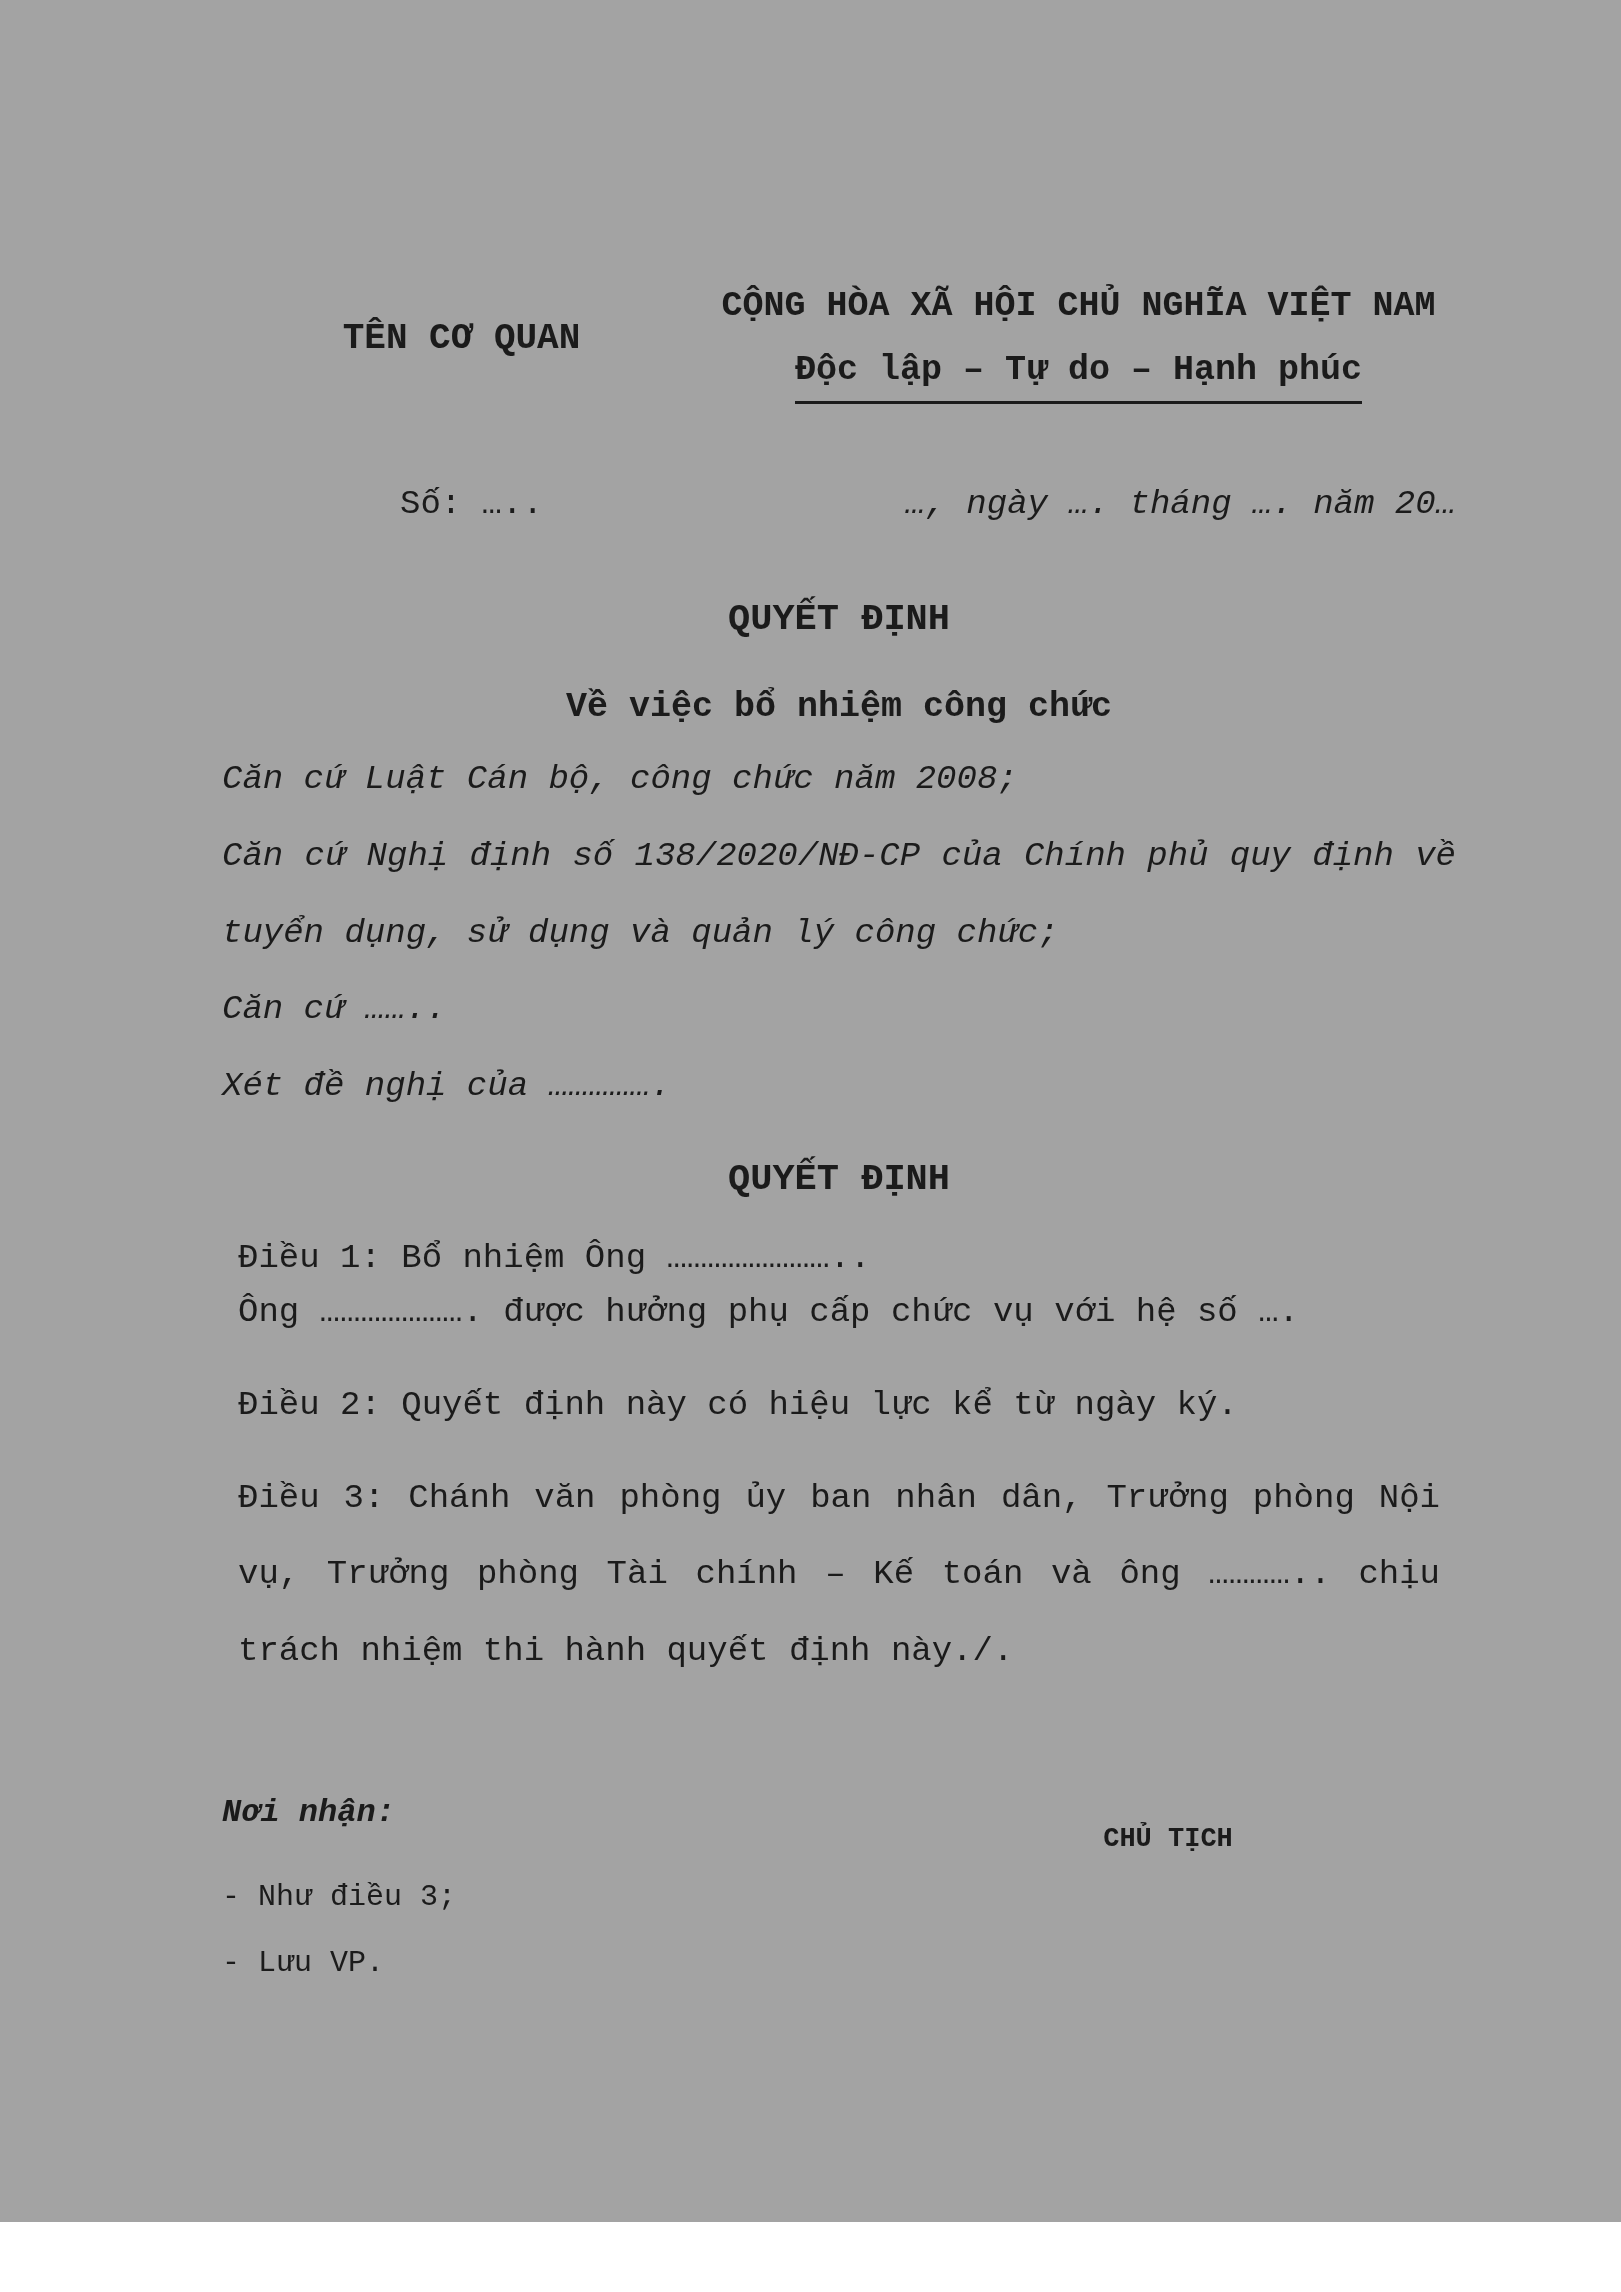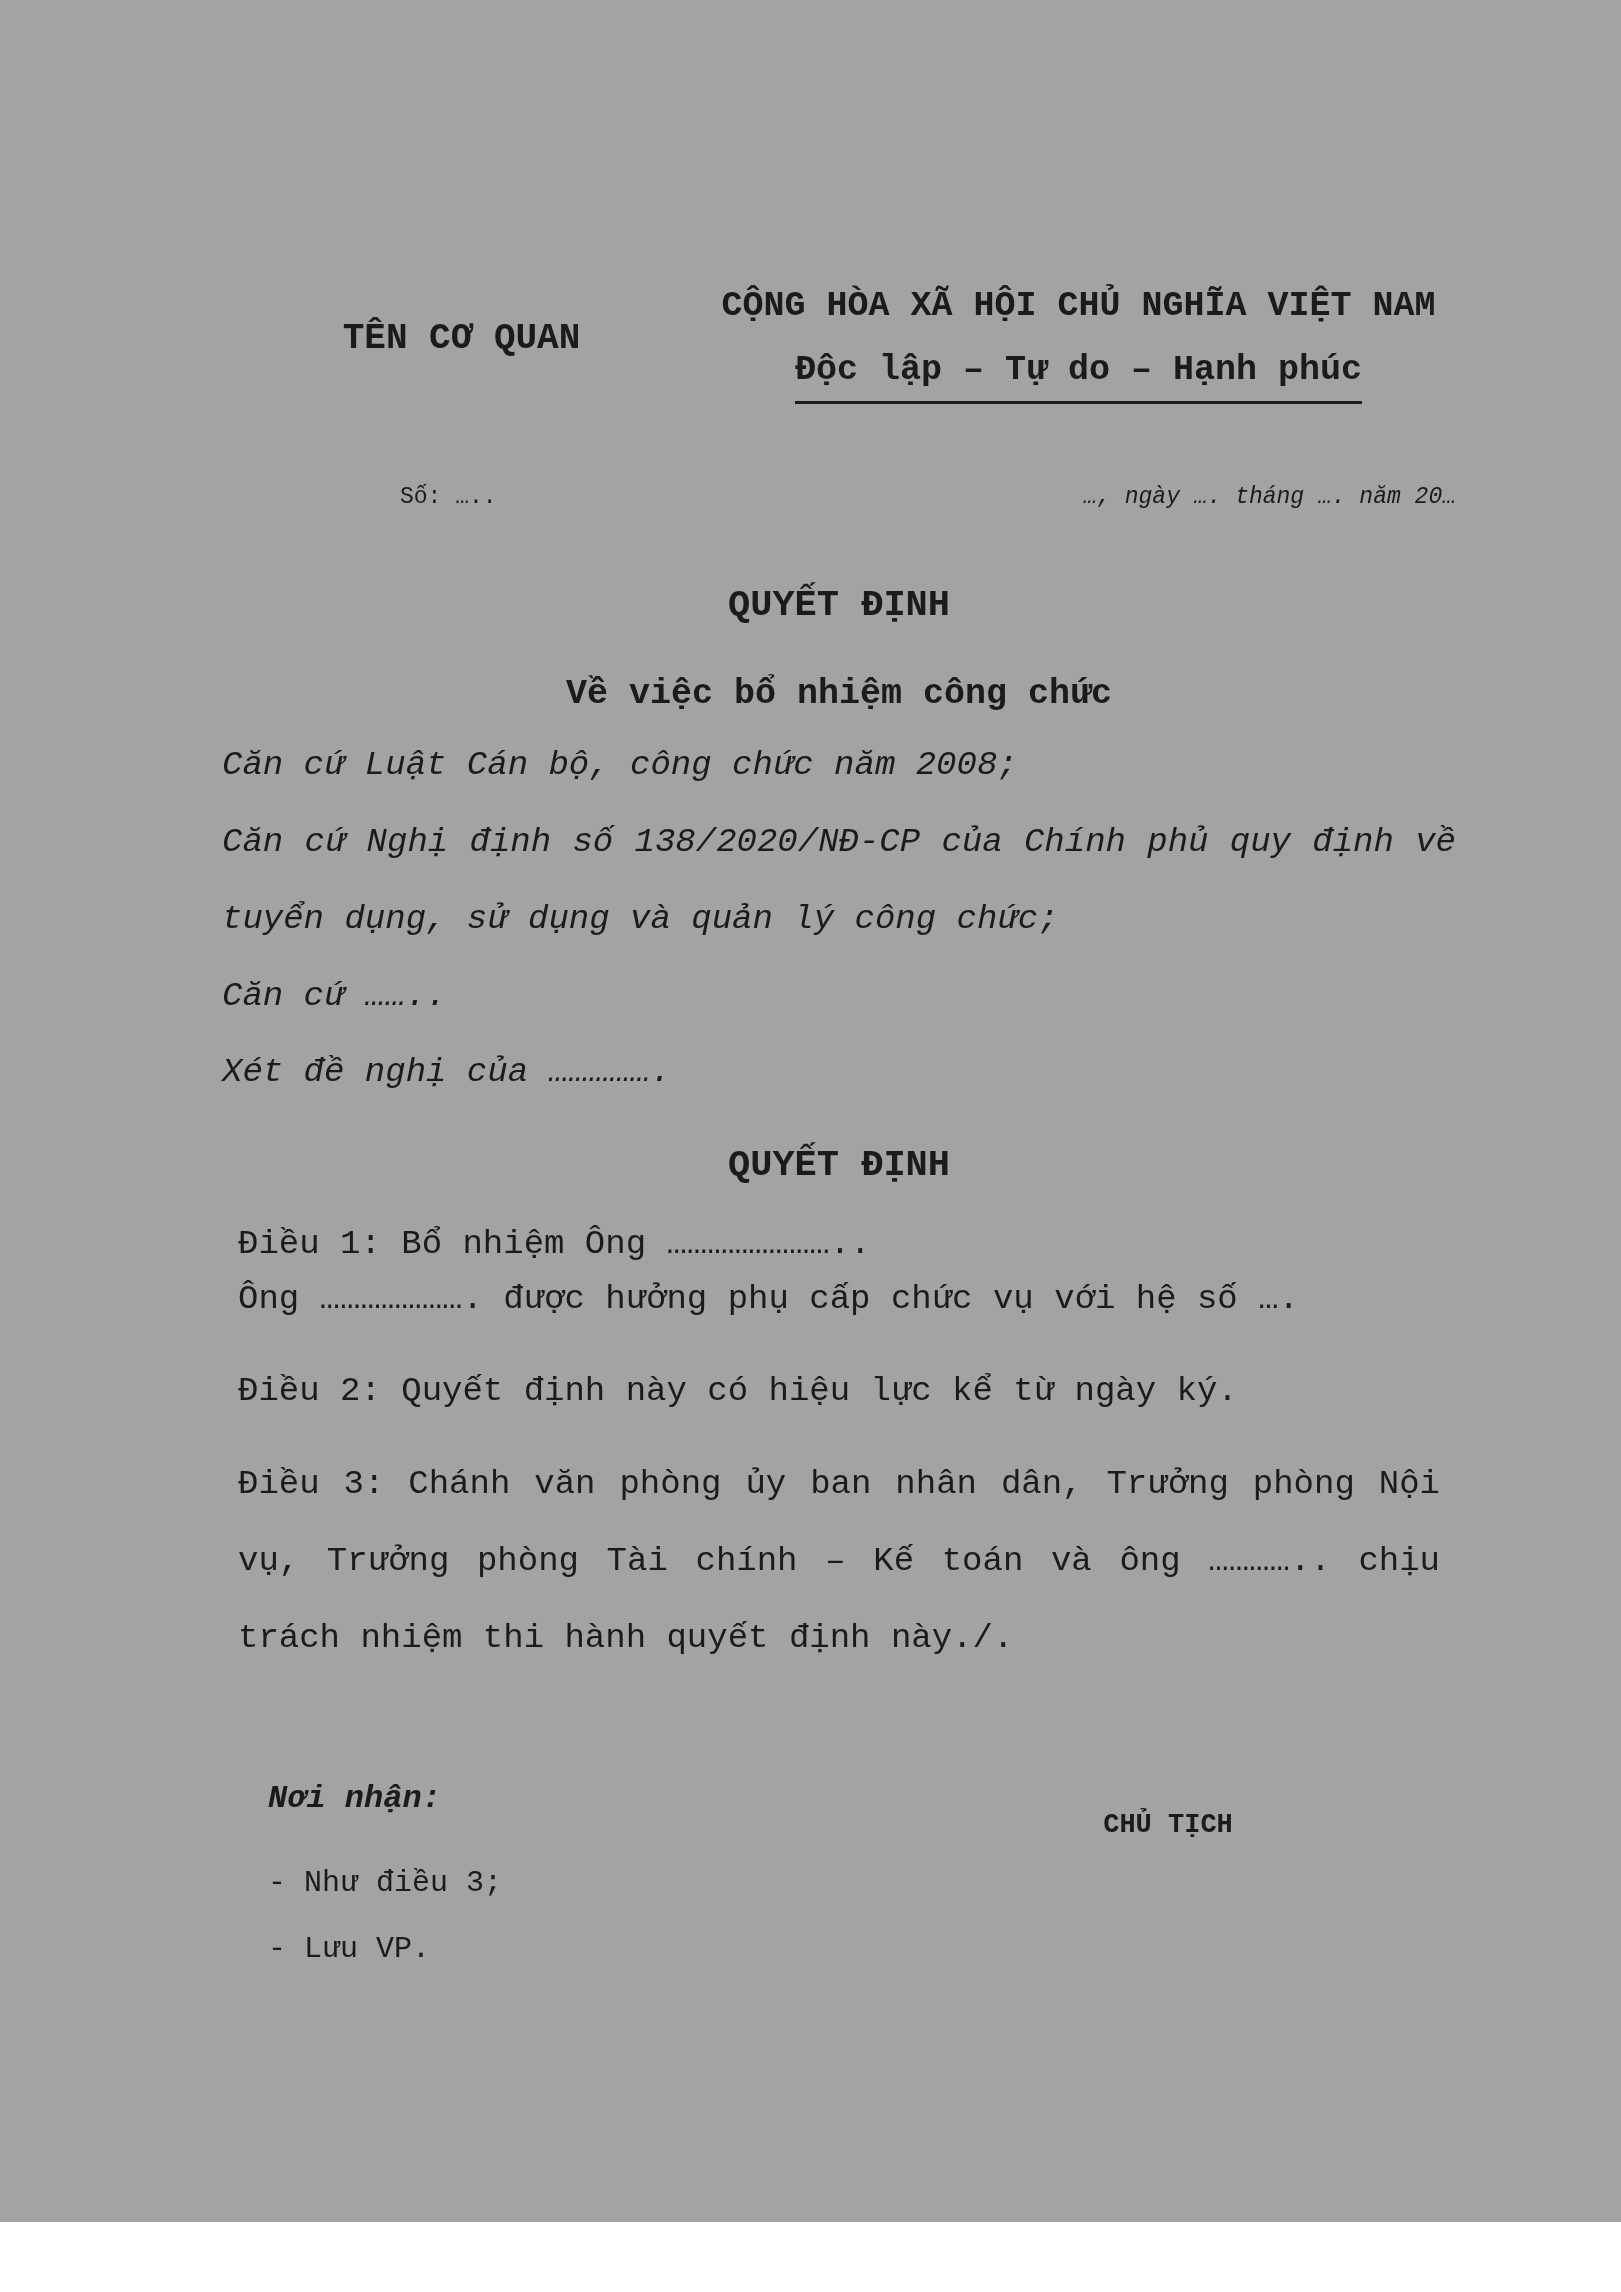--- a/index.html
+++ b/index.html
@@ -49,21 +49,21 @@
     border-bottom: 3.6px solid #1b1b1b;
     white-space: nowrap;
   }
 
   
   .meta-row {
     display: flex;
     justify-content: space-between;
     align-items: baseline;
     margin-top: 79px;
-    font-size: 23px;
+    font-size: 34px;
     line-height: 1.25;
   }
   .doc-number { margin-left: 178px; }
   .doc-date { font-style: italic; }
 
   
   .title-main {
     margin-top: 72px;
     text-align: center;
     font-weight: bold;
@@ -111,21 +111,21 @@
   .article-1 .article-line { display: block; }
   .article-2 { margin-top: 27px; }
   .article-3 { margin-top: 3.6px; }
 
   
   .footer-row {
     display: flex;
     justify-content: space-between;
     margin-top: 103px;
   }
-  .footer-left { margin-left: 46px; }
+  .footer-left { }
   .recipients-label {
     font-weight: bold;
     font-style: italic;
     font-size: 32px;
     line-height: 1.25;
   }
   .recipient {
     font-size: 30px;
     line-height: 1.2;
   }

